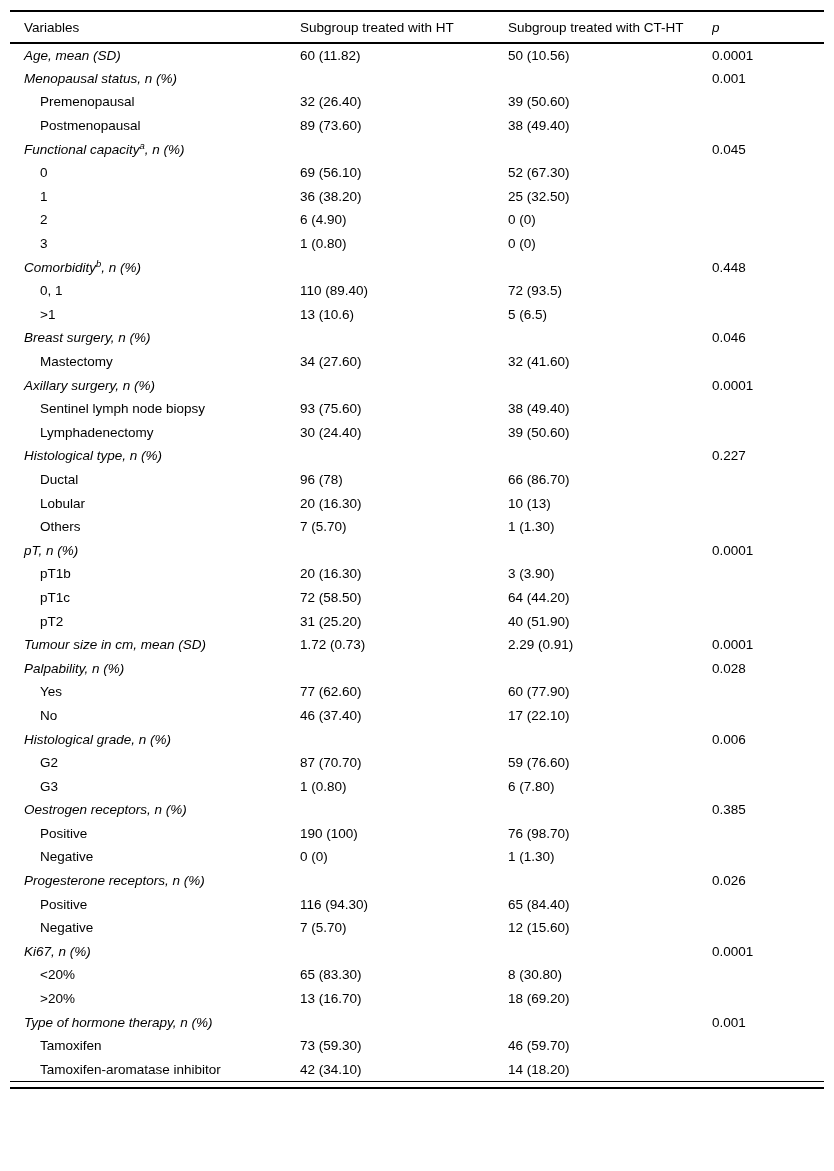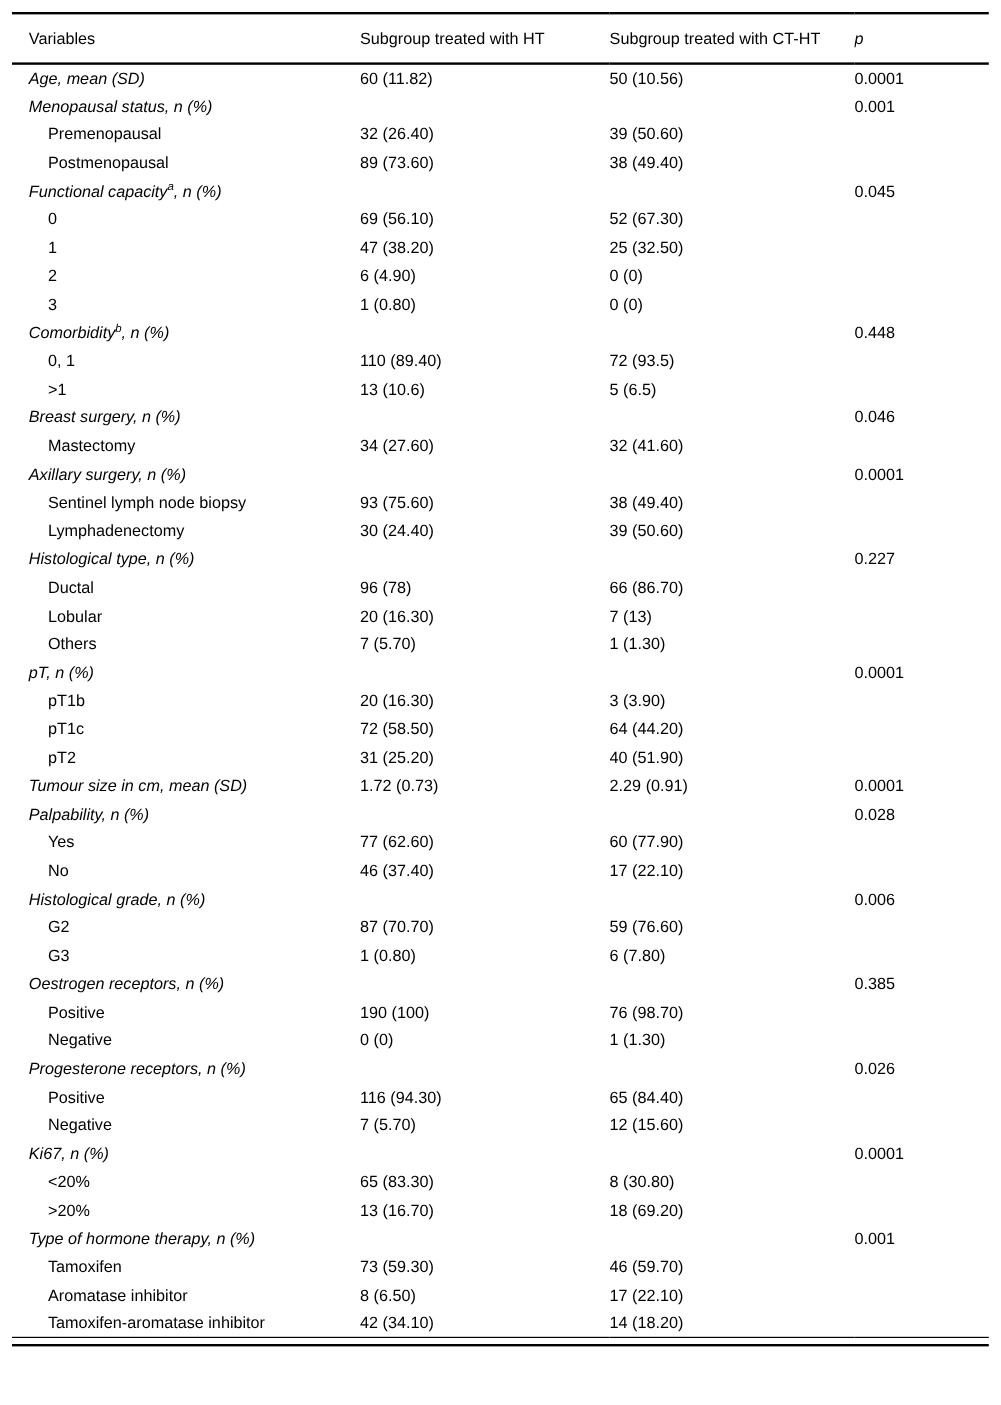--- a/index.html
+++ b/index.html
@@ -18,21 +18,21 @@
     border-collapse: collapse;
     table-layout: fixed;
     border-top: 2px solid #000;
     border-bottom: 1px solid #000;
   }
   .tbl th {
     font-weight: normal;
     font-size: 13.5px;
     text-align: left;
     vertical-align: middle;
-    height: 42px;
+    height: 32px;
     padding: 0;
     border-bottom: 2px solid #000;
     white-space: nowrap;
     overflow: hidden;
   }
   .tbl th.first { padding-left: 14px; }
   .tbl th.p-col { font-style: italic; }
 
   .tbl td {
     font-size: 13.5px;
@@ -109,21 +109,21 @@
           <td>0.045</td>
         </tr>
         <tr>
           <td class="first sub"><span>0</span></td>
           <td>69 (56.10)</td>
           <td>52 (67.30)</td>
           <td></td>
         </tr>
         <tr>
           <td class="first sub"><span>1</span></td>
-          <td>47 (38.20)</td>
+          <td>36 (38.20)</td>
           <td>25 (32.50)</td>
           <td></td>
         </tr>
         <tr>
           <td class="first sub"><span>2</span></td>
           <td>6 (4.90)</td>
           <td>0 (0)</td>
           <td></td>
         </tr>
         <tr>
@@ -188,21 +188,21 @@
         </tr>
         <tr>
           <td class="first sub"><span>Ductal</span></td>
           <td>96 (78)</td>
           <td>66 (86.70)</td>
           <td></td>
         </tr>
         <tr>
           <td class="first sub"><span>Lobular</span></td>
           <td>20 (16.30)</td>
-          <td>7 (13)</td>
+          <td>10 (13)</td>
           <td></td>
         </tr>
         <tr>
           <td class="first sub"><span>Others</span></td>
           <td>7 (5.70)</td>
           <td>1 (1.30)</td>
           <td></td>
         </tr>
         <tr>
           <td class="first group"><span>pT, n (%)</span></td>
@@ -327,26 +327,20 @@
         <tr>
           <td class="first group"><span>Type of hormone therapy, n (%)</span></td>
           <td></td>
           <td></td>
           <td>0.001</td>
         </tr>
         <tr>
           <td class="first sub"><span>Tamoxifen</span></td>
           <td>73 (59.30)</td>
           <td>46 (59.70)</td>
-          <td></td>
-        </tr>
-        <tr>
-          <td class="first sub"><span>Aromatase inhibitor</span></td>
-          <td>8 (6.50)</td>
-          <td>17 (22.10)</td>
           <td></td>
         </tr>
         <tr>
           <td class="first sub"><span>Tamoxifen-aromatase inhibitor</span></td>
           <td>42 (34.10)</td>
           <td>14 (18.20)</td>
           <td></td>
         </tr>
       </tbody>
   </table>

